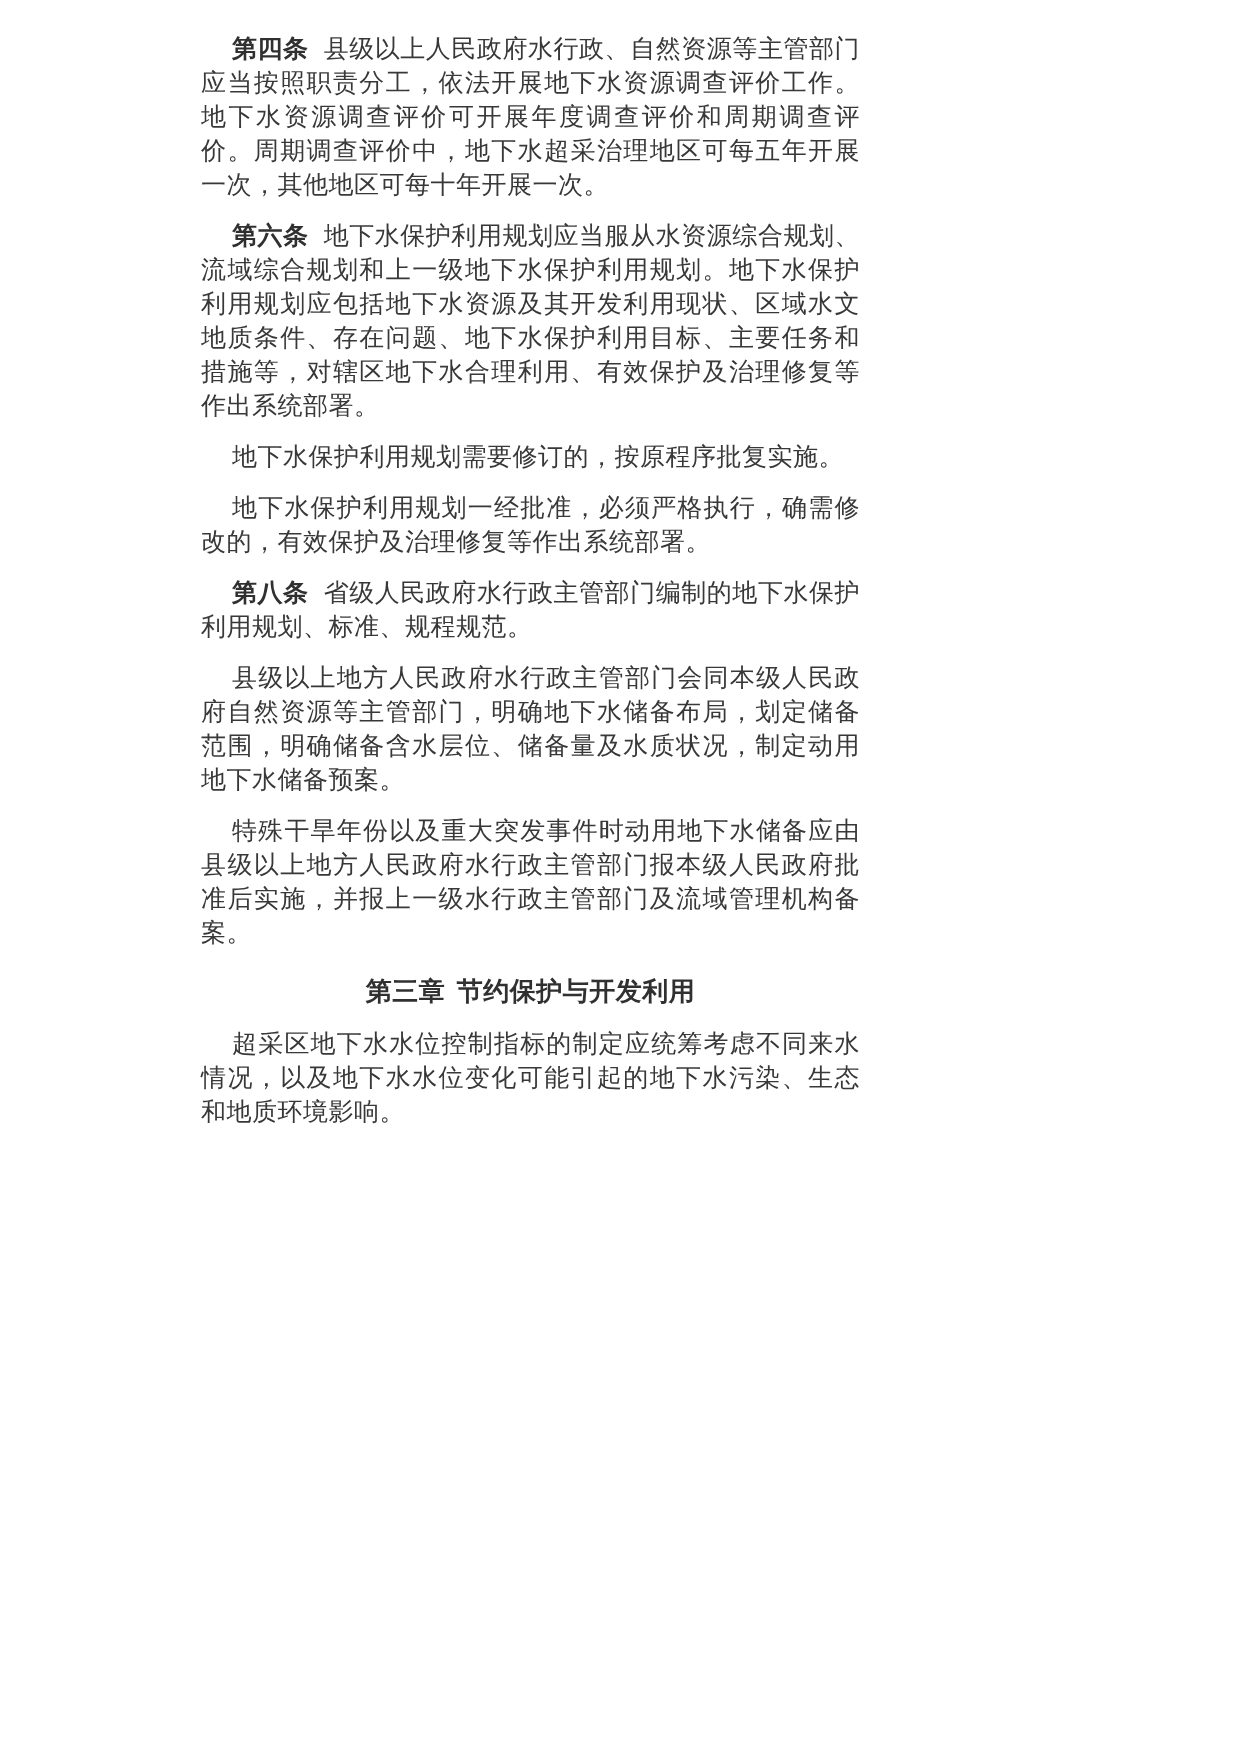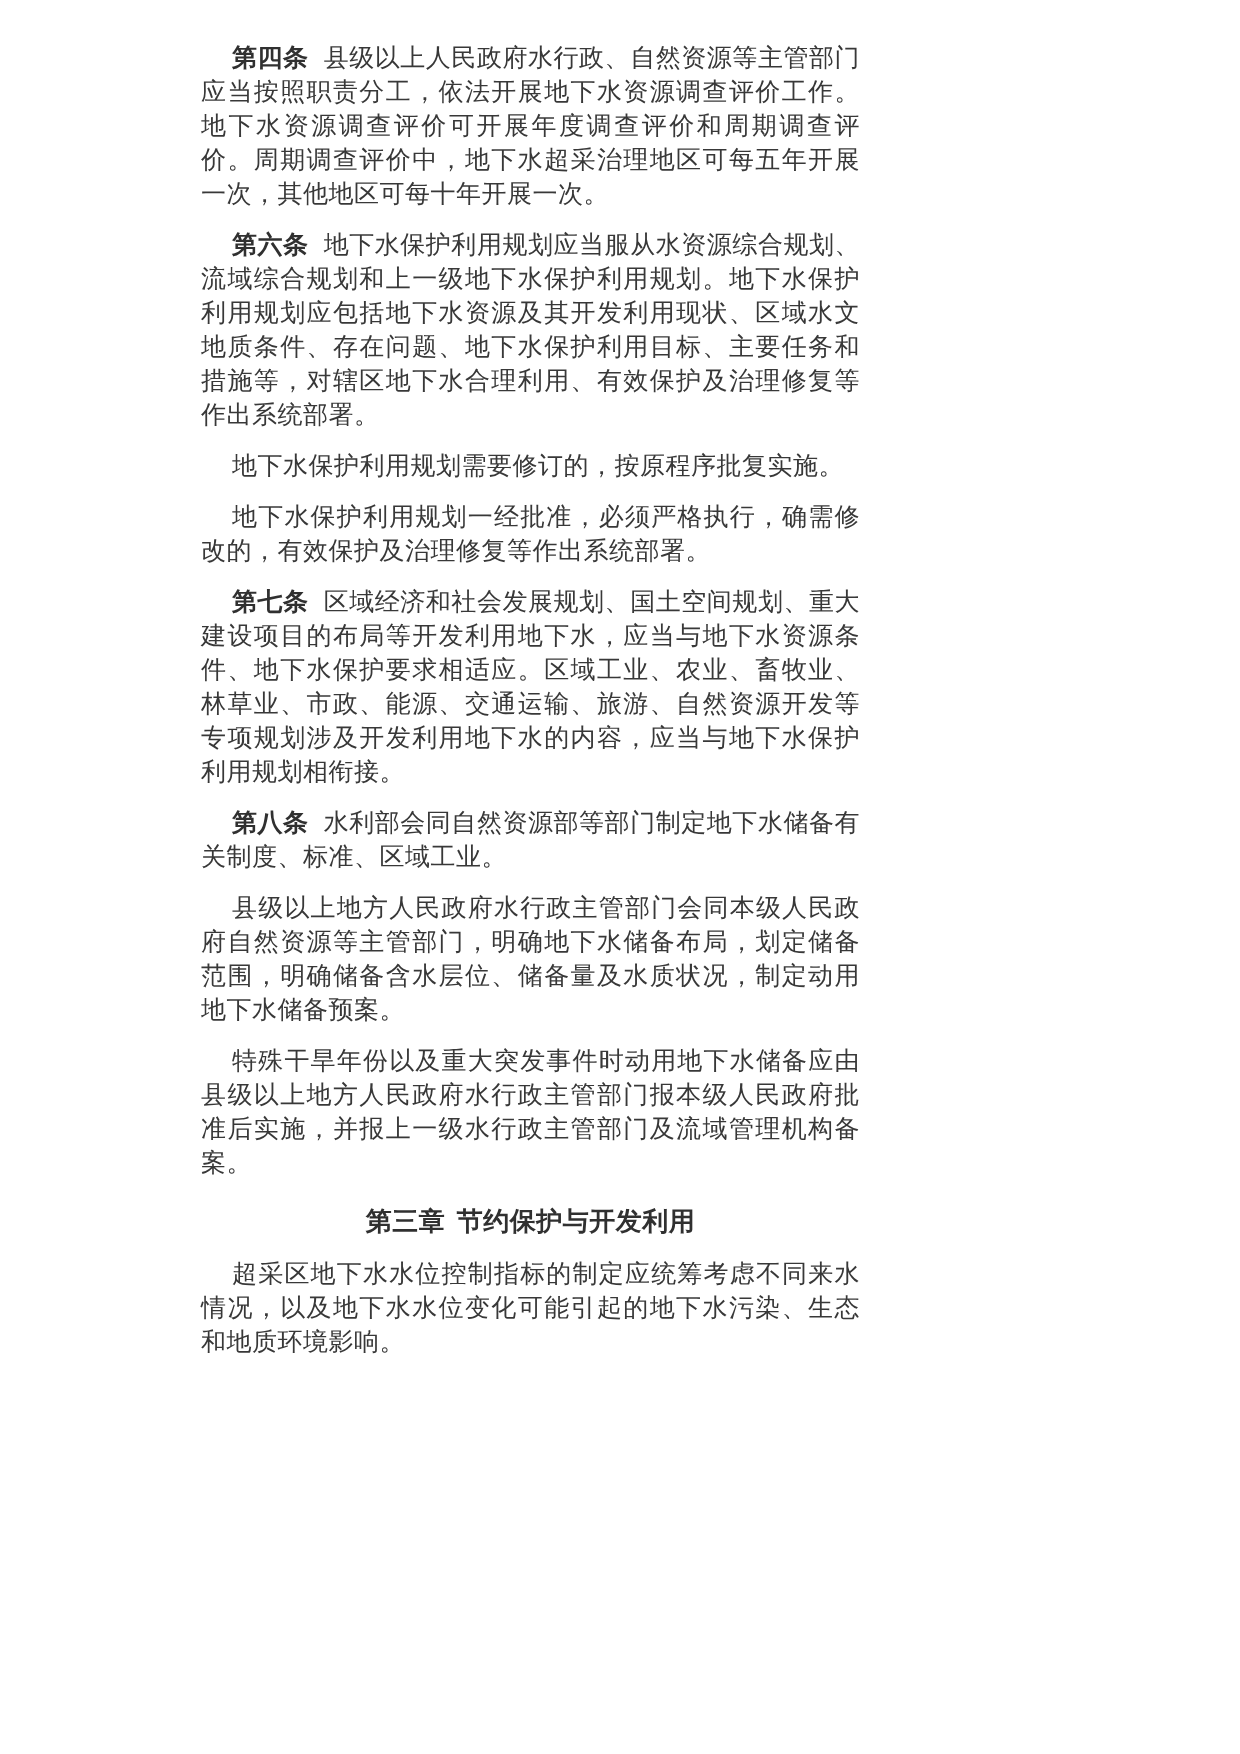--- a/index.html
+++ b/index.html
@@ -6,21 +6,21 @@
     margin: 0;
     padding: 0;
     background: #ffffff;
   }
   .page {
     position: relative;
     width: 1064px;
     height: 1754px;
     box-sizing: border-box;
     background: #ffffff;
-    padding: 41px 204px 0 201px;
+    padding: 32px 204px 0 201px;
     overflow: hidden;
     font-family: "Liberation Serif", "DejaVu Serif", serif;
     color: #383838;
   }
   .para {
     margin: 0 0 17px 0;
     font-size: 25px;
     line-height: 34px;
     text-align: justify;
     text-indent: 31px;
@@ -54,24 +54,23 @@
   <p class="para"><span class="article-label">第四条</span><span>县级以上人民政府水行政、自然资源等主管部门应当按照职责分工，依法开展地下水资源调查评价工作。地下水资源调查评价可开展年度调查评价和周期调查评价。周期调查评价中，地下水超采治理地区可每五年开展一次，其他地区可每十年开展一次。</span></p>
 
 
 
   <p class="para"><span class="article-label">第六条</span><span>地下水保护利用规划应当服从水资源综合规划、流域综合规划和上一级地下水保护利用规划。地下水保护利用规划应包括地下水资源及其开发利用现状、区域水文地质条件、存在问题、地下水保护利用目标、主要任务和措施等，对辖区地下水合理利用、有效保护及治理修复等作出系统部署。</span></p>
 
   <p class="para"><span>地下水保护利用规划需要修订的，按原程序批复实施。</span></p>
 
   <p class="para"><span>地下水保护利用规划一经批准，必须严格执行，确需修改的，有效保护及治理修复等作出系统部署。</span></p>
 
-  <p class="para"><span class="article-label">第七条</span><span>区域经济和社会发展规划、国土空间规划、重大建设项目的布局等开发利用地下水，应当与地下水资源条件、地下水保护要求相适应。区域工业、农业、畜牧业、林草业、市政、能源、交通运输、旅游、自然资源开发等专项规划涉及开发利用地下水的内容，应当与地下水保护利用规划相衔接。</span></p>
 
 
-  <p class="para"><span class="article-label">第八条</span><span>水利部会同自然资源部等部门制定地下水储备有关制度、标准、区域工业。</span></p>
+  <p class="para"><span class="article-label">第八条</span><span>省级人民政府水行政主管部门编制的地下水保护利用规划、标准、规程规范。</span></p>
 
   <p class="para"><span>县级以上地方人民政府水行政主管部门会同本级人民政府自然资源等主管部门，明确地下水储备布局，划定储备范围，明确储备含水层位、储备量及水质状况，制定动用地下水储备预案。</span></p>
 
   <p class="para"><span>特殊干旱年份以及重大突发事件时动用地下水储备应由县级以上地方人民政府水行政主管部门报本级人民政府批准后实施，并报上一级水行政主管部门及流域管理机构备案。</span></p>
 
   <h2 class="chapter"><span class="chapter-label">第三章</span><span>节约保护与开发利用</span></h2>
 
 
   <p class="para"><span>超采区地下水水位控制指标的制定应统筹考虑不同来水情况，以及地下水水位变化可能引起的地下水污染、生态和地质环境影响。</span></p>
 

